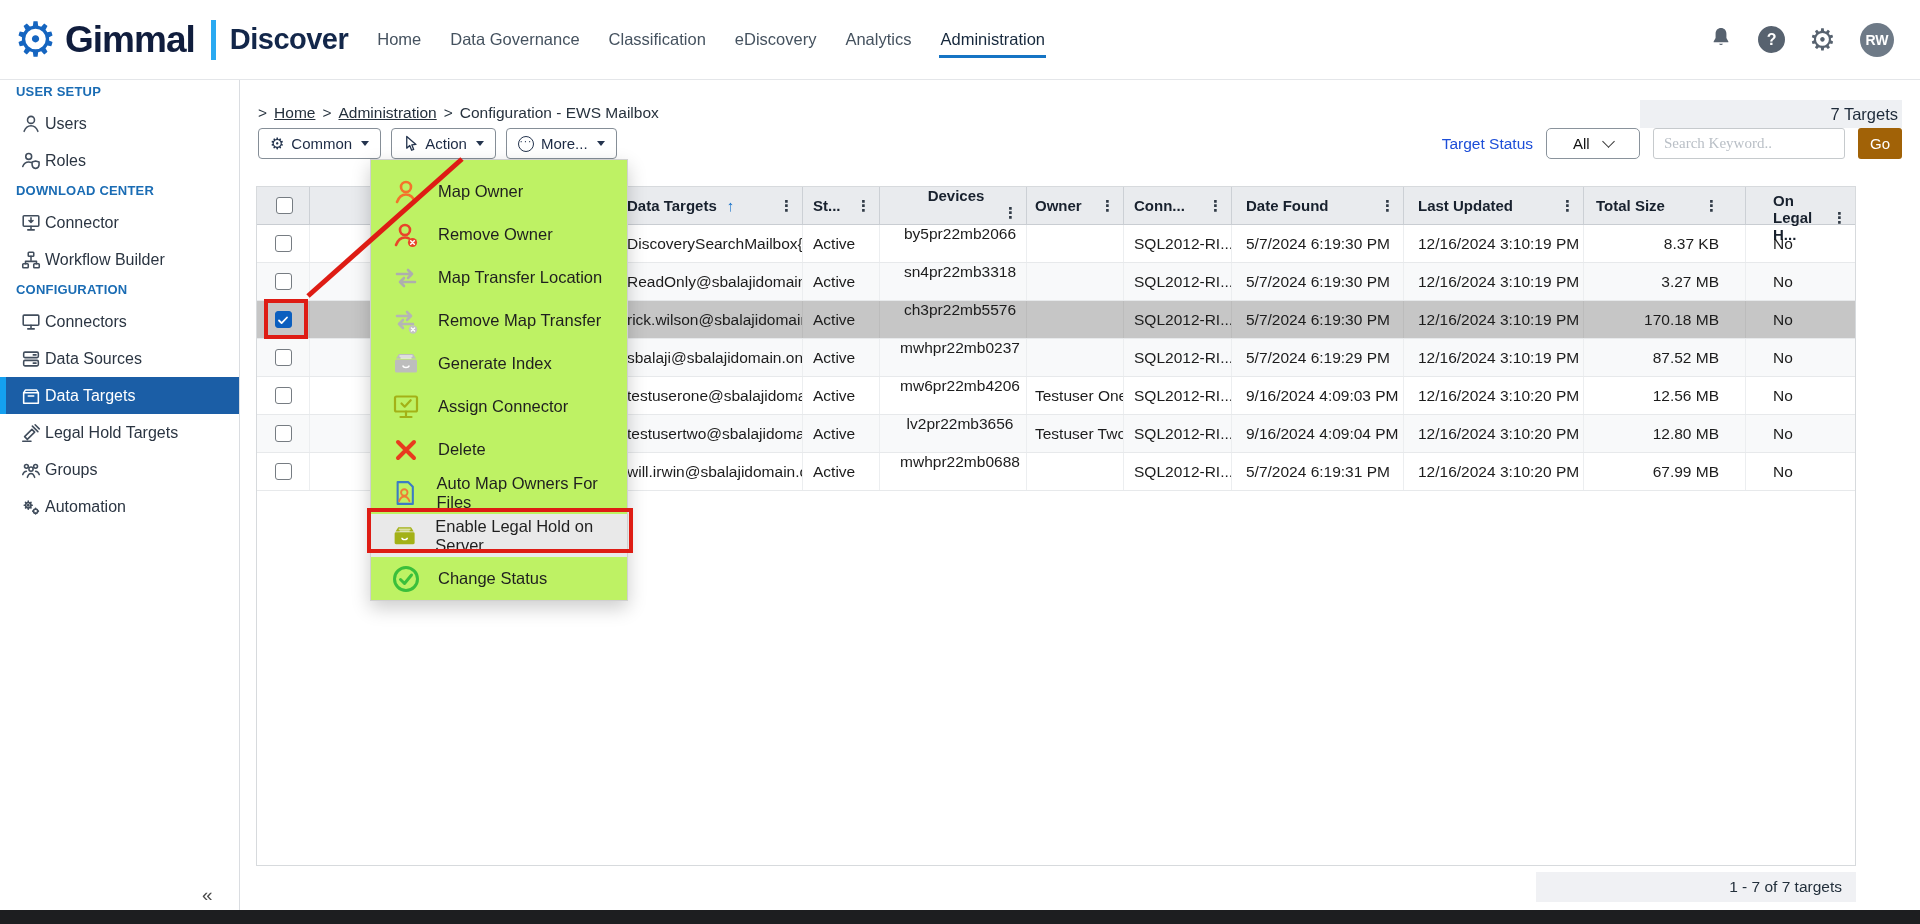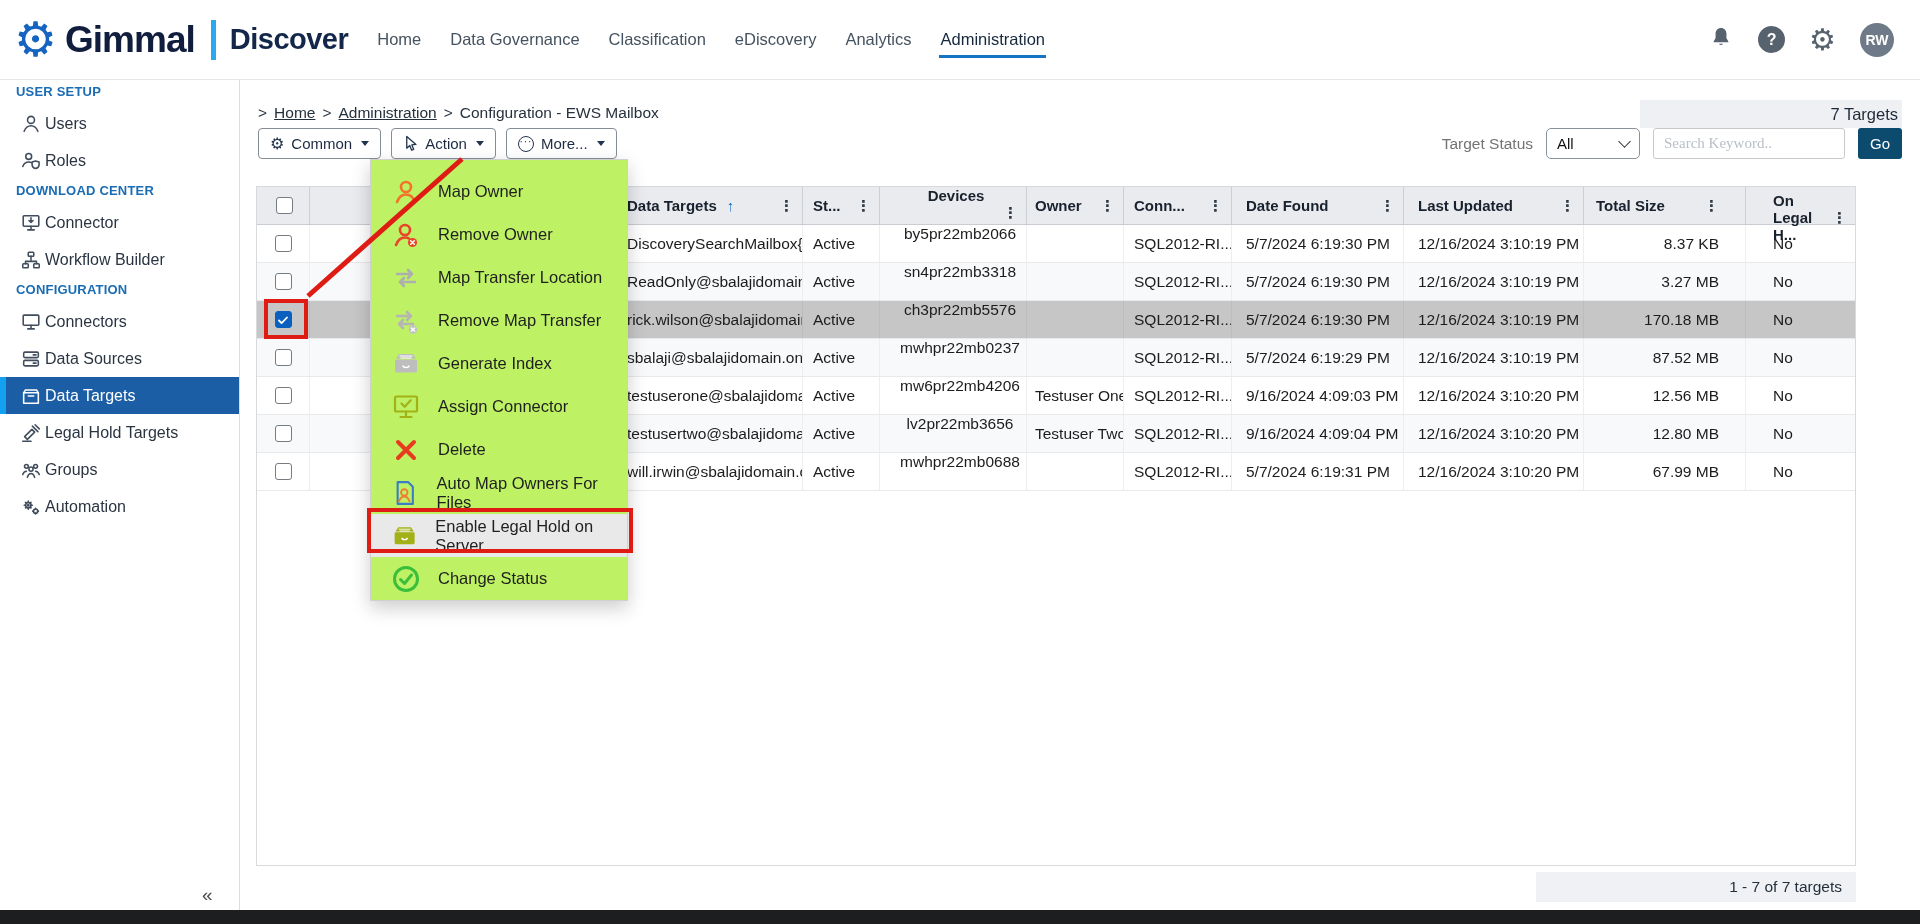--- a/index.html
+++ b/index.html
@@ -51,30 +51,30 @@
   .tbtn { height:31px; background:#fff; border:1px solid #858e97; border-radius:4px;
     display:flex; align-items:center; gap:7px; padding:0 11px; font-size:15px; color:#1c2a44; cursor:pointer; }
   .tbtn .btn-gear { font-size:16px; line-height:1; color:#24344e; }
   .more-ico { width:16px; height:16px; border:1.4px solid #24344e; border-radius:50%;
     display:flex; align-items:center; justify-content:center; font-size:10px; letter-spacing:1px;
     color:#24344e; padding-bottom:4px; }
   .caret-down { width:0; height:0; border-left:4.5px solid transparent; border-right:4.5px solid transparent;
     border-top:5.5px solid #24344e; margin-left:2px; }
 
   .filters { position:absolute; top:48px; right:18px; display:flex; align-items:center; gap:13px; }
-  .filter-label { font-size:15.5px; color:#737373; }
+  .filter-label { font-size:15.5px; color:#1d4ed8; }
   .select-box { width:94px; height:31px; border:1px solid #8a939c; border-radius:5px; background:#fff;
-    display:flex; align-items:center; justify-content:space-between; padding:0 10px; font-size:15px;
+    display:flex; align-items:center; justify-content:space-between; padding:0 26px; font-size:15px;
     color:#111; cursor:pointer; }
   .chev { width:9px; height:9px; border-right:1.8px solid #333; border-bottom:1.8px solid #333;
     transform:rotate(45deg); margin-top:-4px; }
   .search-input { width:192px; height:31px; border:1px solid #c6cacd; border-radius:3px; padding:0 10px;
     font-size:15px; font-family:Liberation Serif, serif; color:#333; }
   .search-input::placeholder { color:#b9bfc6; }
-  .go-btn { width:44px; height:31px; background:#0c4a6e; color:#fff; border:none; border-radius:3px;
+  .go-btn { width:44px; height:31px; background:#a16207; color:#fff; border:none; border-radius:3px;
     font-size:15px; font-family:inherit; cursor:pointer; }
 
   
   .panel { position:absolute; left:16px; top:106px; width:1600px; height:680px; background:#fff;
     border:1px solid #d7dadd; }
   .thead { display:flex; height:38px; background:#e9ebee; border-bottom:1px solid #c9cdd2; }
   .th { display:flex; align-items:center; font-size:15px; font-weight:bold; color:#18212e;
     border-right:1px solid #ccd0d5; padding:0 8px 0 10px; cursor:pointer; }
   .th:last-child { border-right:none;margin-top:24px; }
   .th .kebab { margin-left:auto; font-size:15px; color:#303a46; font-weight:bold; padding-left:6px; }

